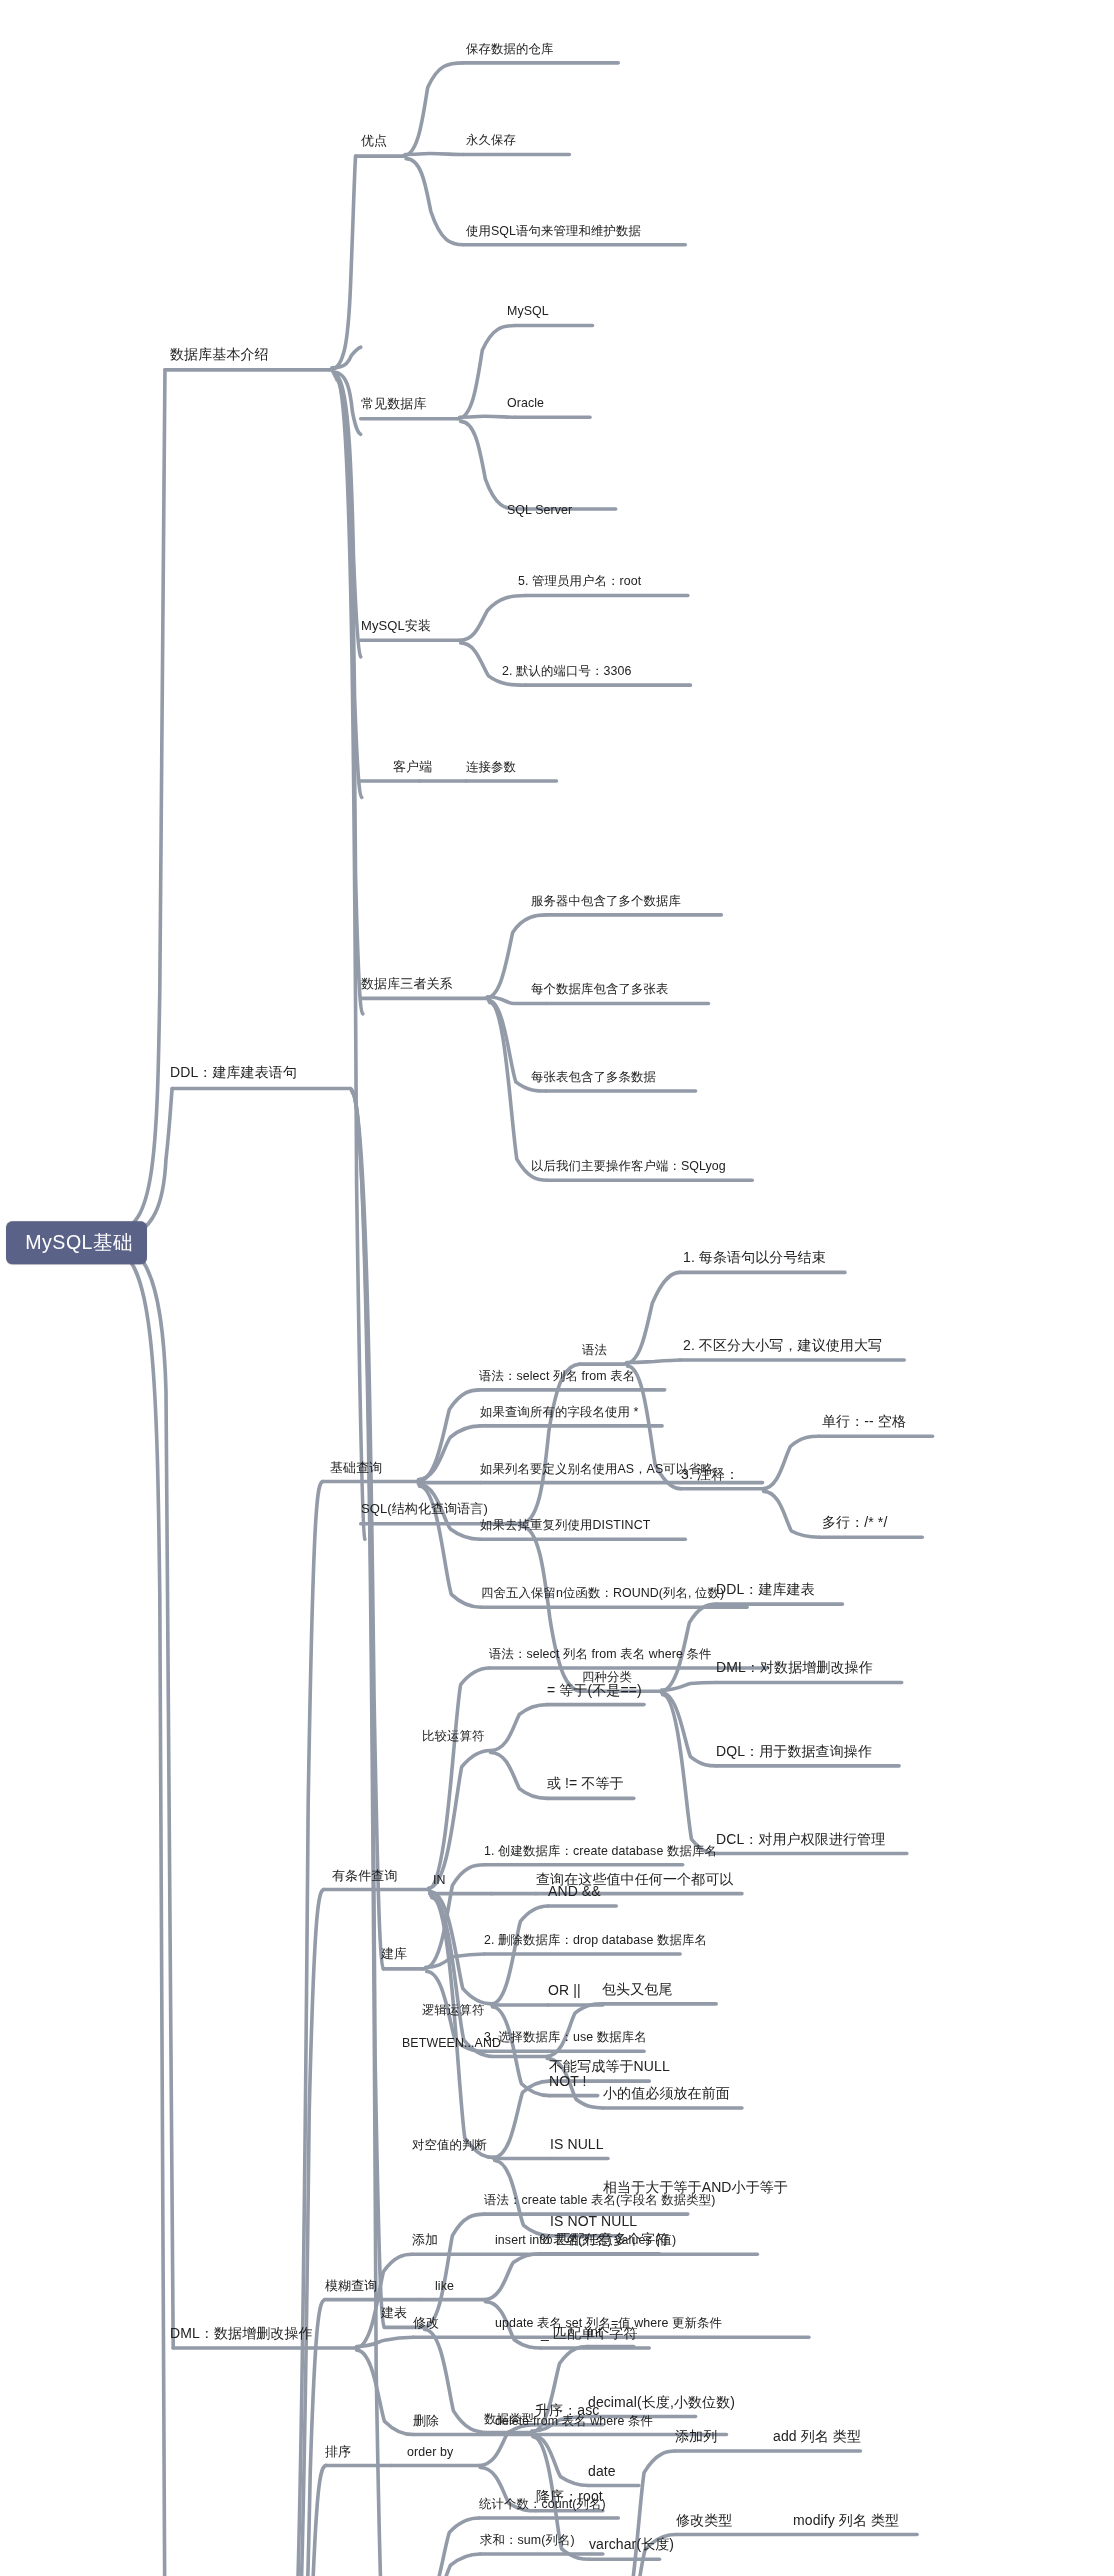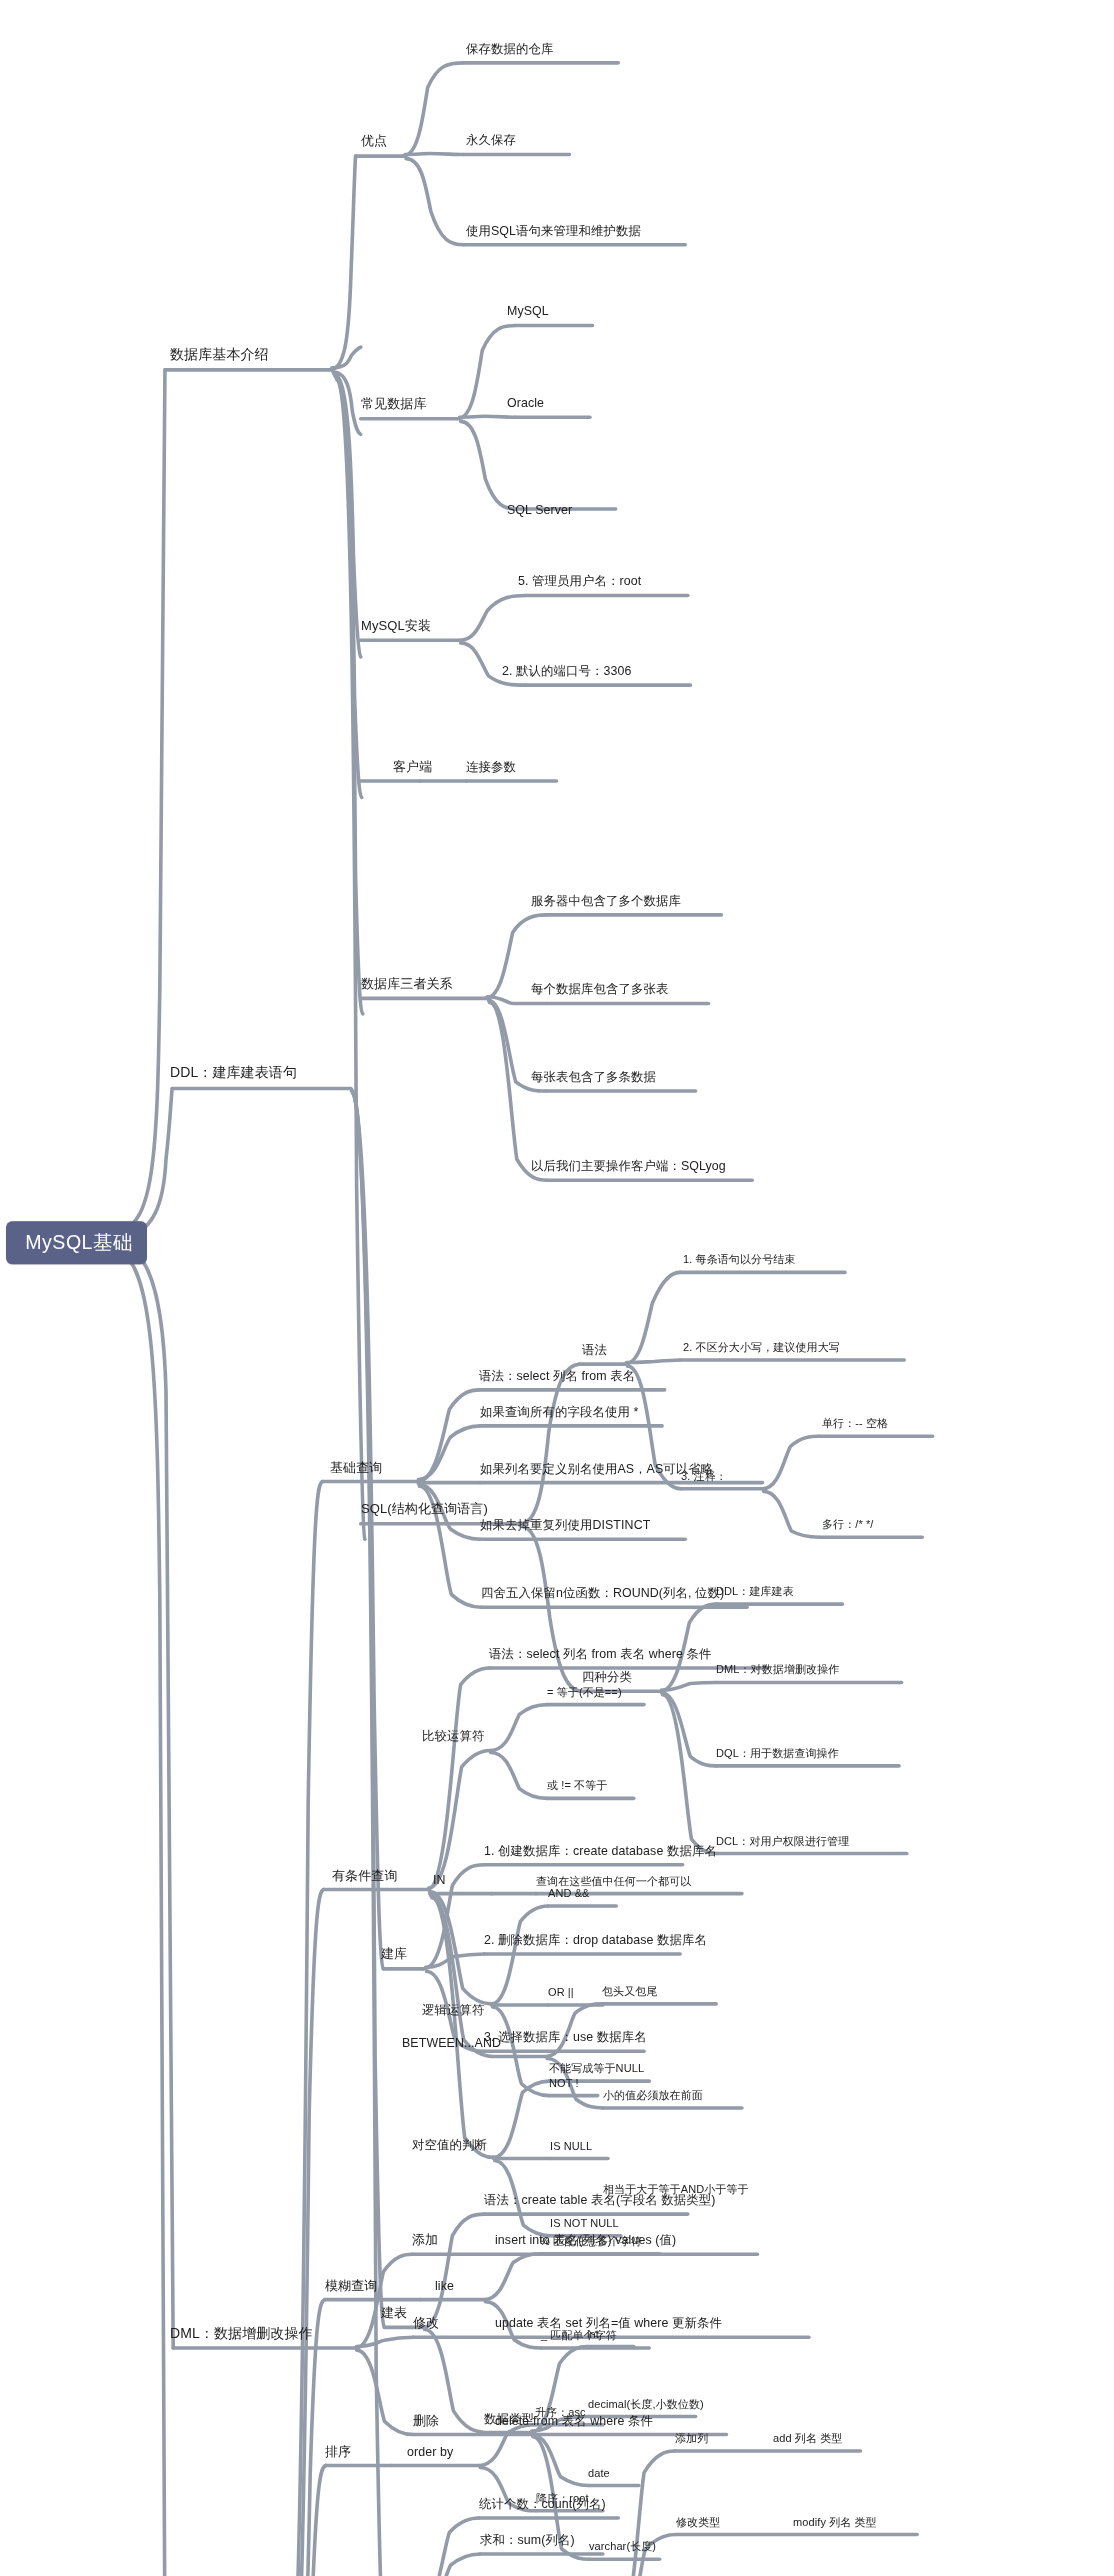--- a/index.html
+++ b/index.html
@@ -18,21 +18,21 @@
     color:#212121;
     white-space:pre;
     line-height:1.38;
     letter-spacing:0.1px;
     transform:translateY(-100%);
   }
   
   .lv1{font-size:14px;}
   .lv2{font-size:13px;}
   .lv3{font-size:12.4px;}
-  .lv4{font-size:11px;}
+  .lv4{font-size:14px;}
   .root{
     position:absolute;
     background:#5b6288;
     color:#ffffff;
     font-size:19.6px;
     border-radius:6.2px;
     padding:8.2px 13.4px;
     letter-spacing:0.5px;
     transform:translateY(-50%);
     box-shadow:0 0.5px 1px rgba(0,0,0,.18);

